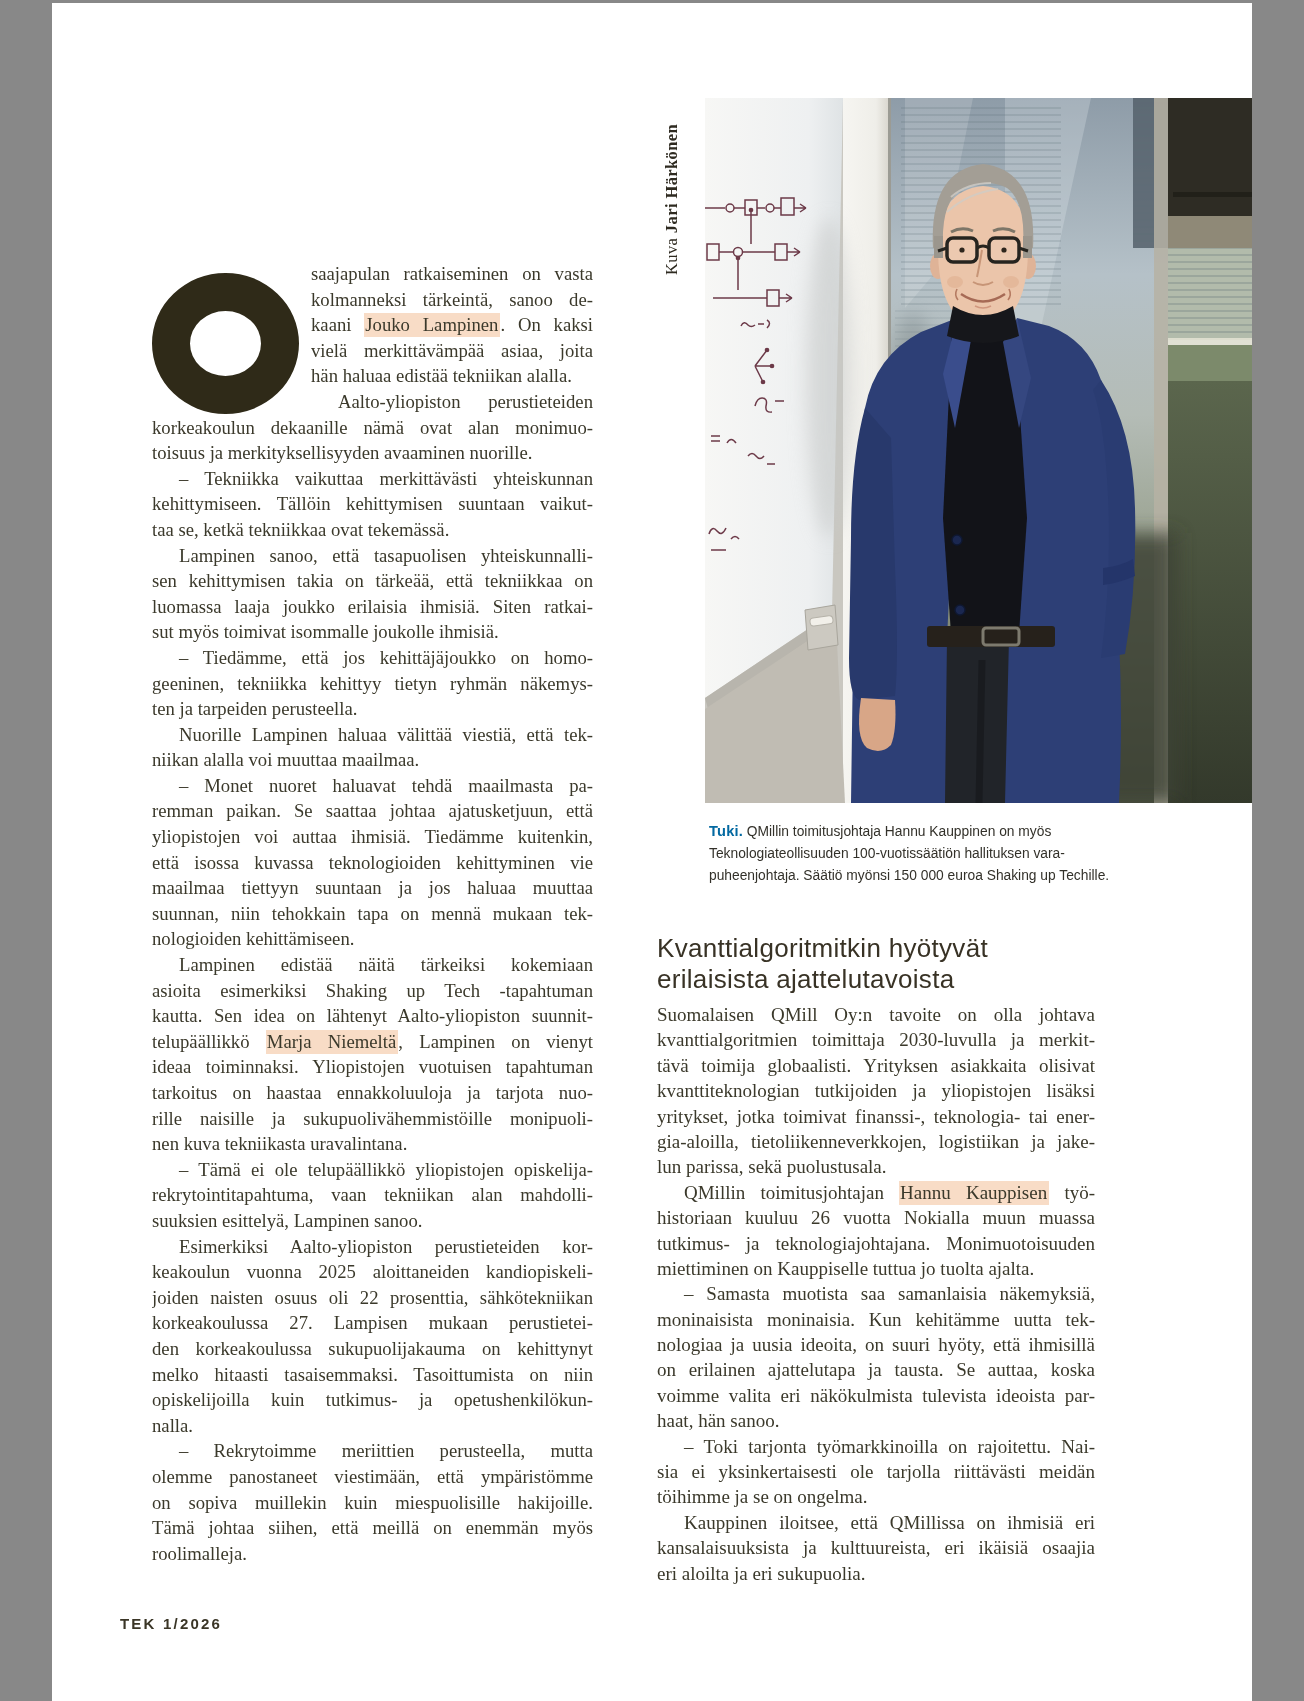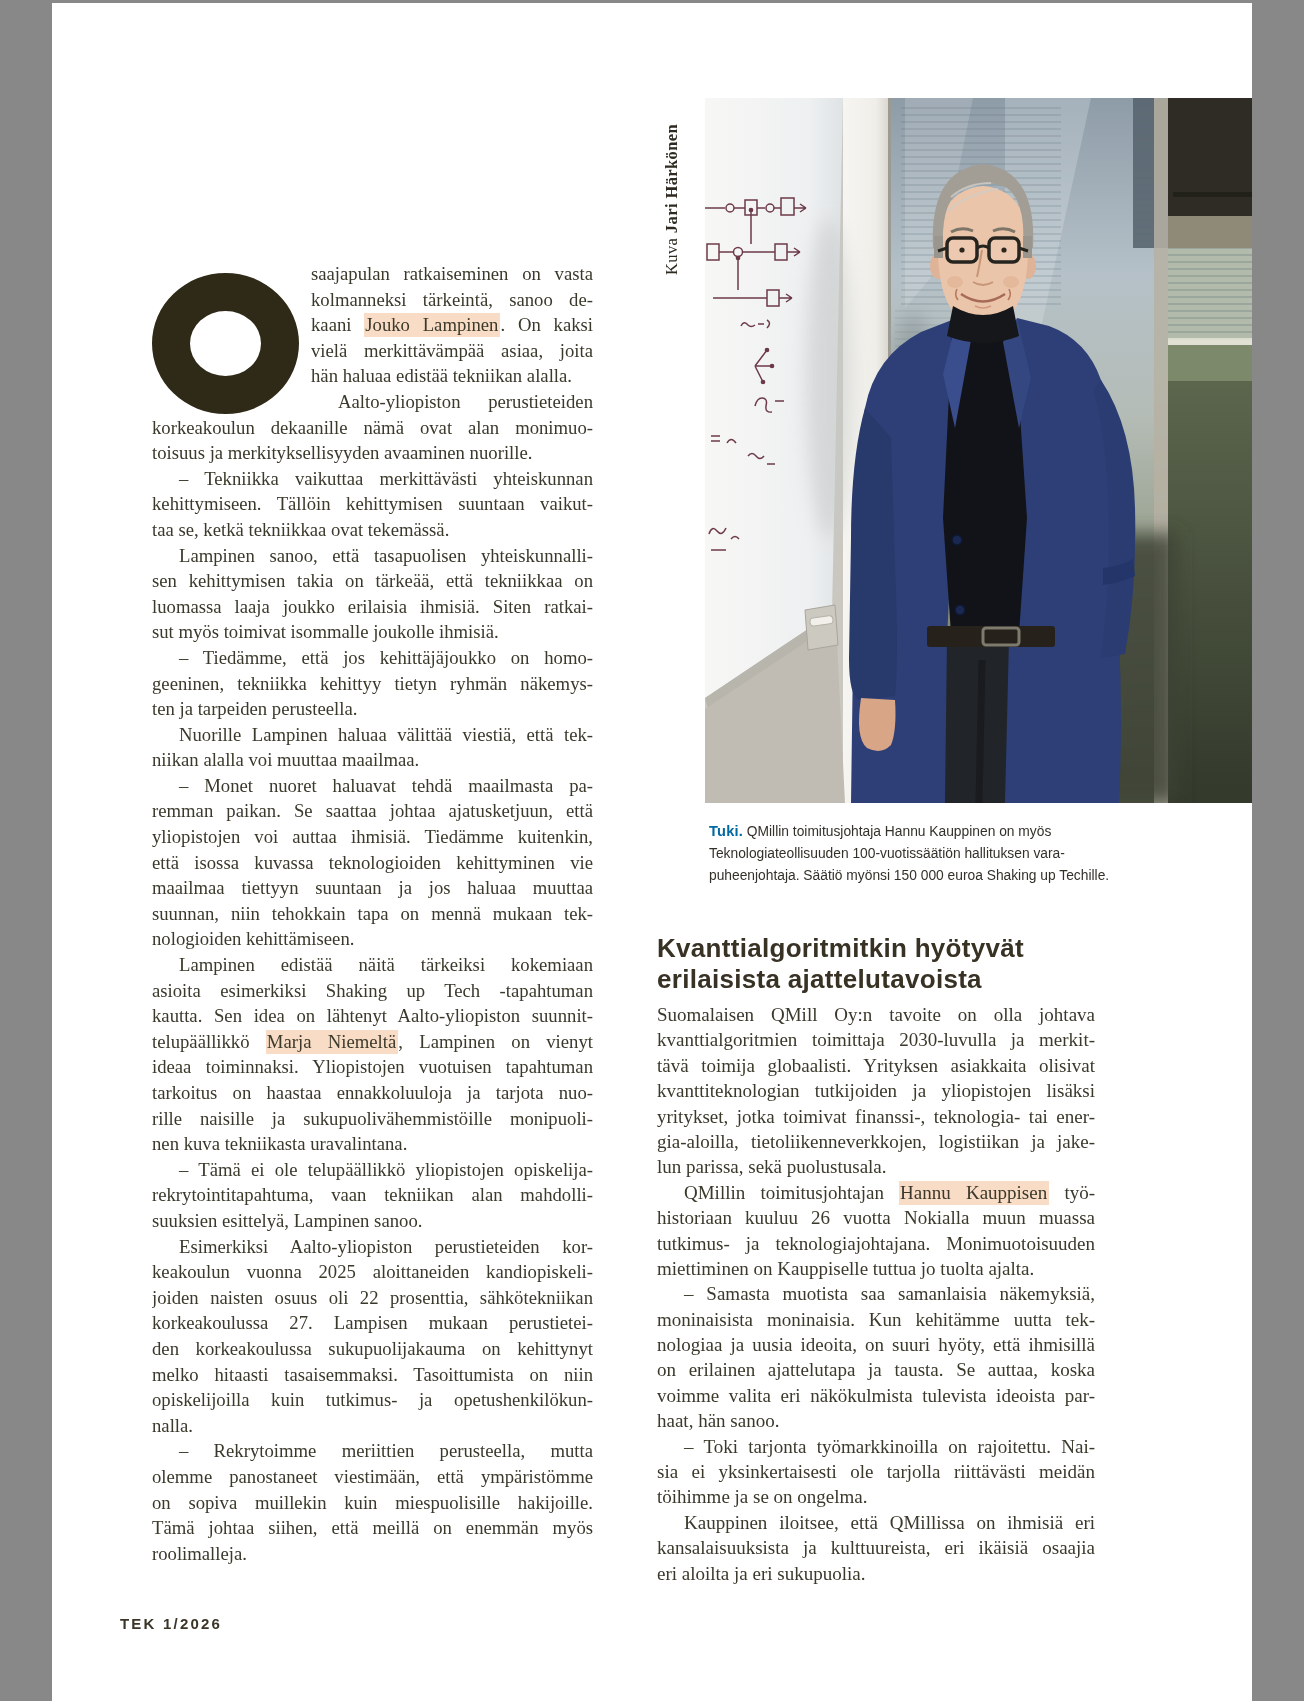--- a/index.html
+++ b/index.html
@@ -20,21 +20,21 @@
     box-sizing:content-box;
     color:transparent;overflow:hidden;font-size:0;
   }
   .line{height:25.6px;overflow:hidden;text-align:justify;text-align-last:justify;}
   .line.last{text-align-last:left;}
   .line.indent{text-indent:27px;}
   .hl{background:#f8dcc6;padding:1px 2px 2px 1px;}
   
   .right-col{position:absolute;left:605px;top:930px;width:438px;}
   .heading{
-    font-family:"Liberation Sans",sans-serif;font-weight:bold;
+    font-family:"Liberation Sans",sans-serif;font-weight:normal;
     font-size:26px;line-height:31px;color:#383225;letter-spacing:.3px;
     margin-bottom:7px;
   }
   .right-body{font-size:19px;line-height:25.4px;}
   .right-body .line{height:25.4px;}
   
   .photo{position:absolute;left:653px;top:95px;width:557px;height:705px;}
   .photo svg{display:block;}
   .photo-credit{
     position:absolute;left:610px;top:92px;height:180px;

